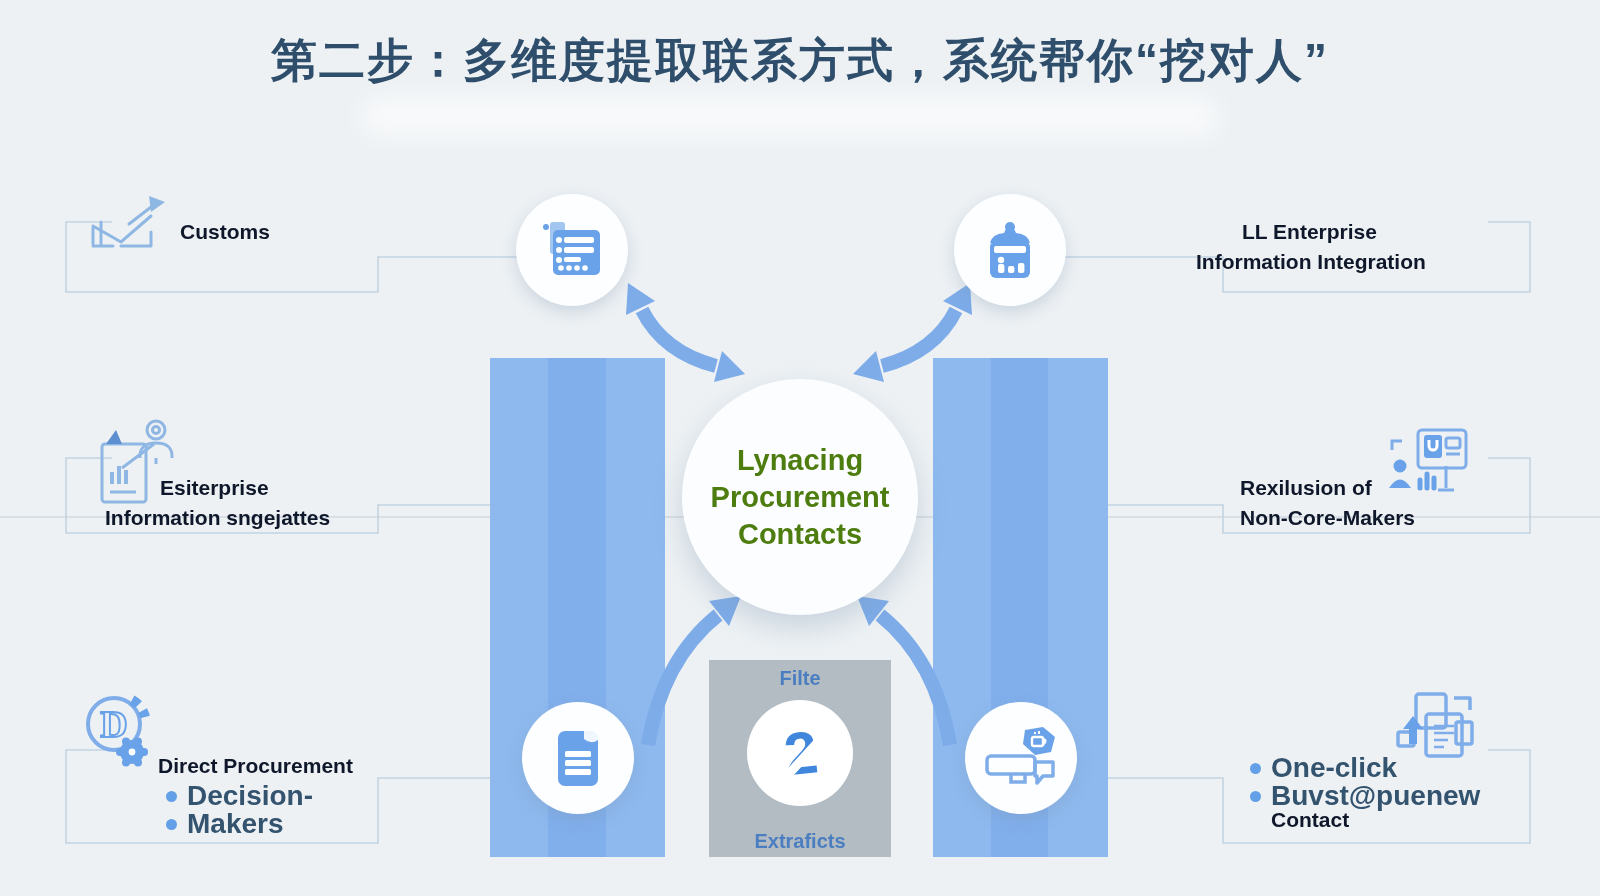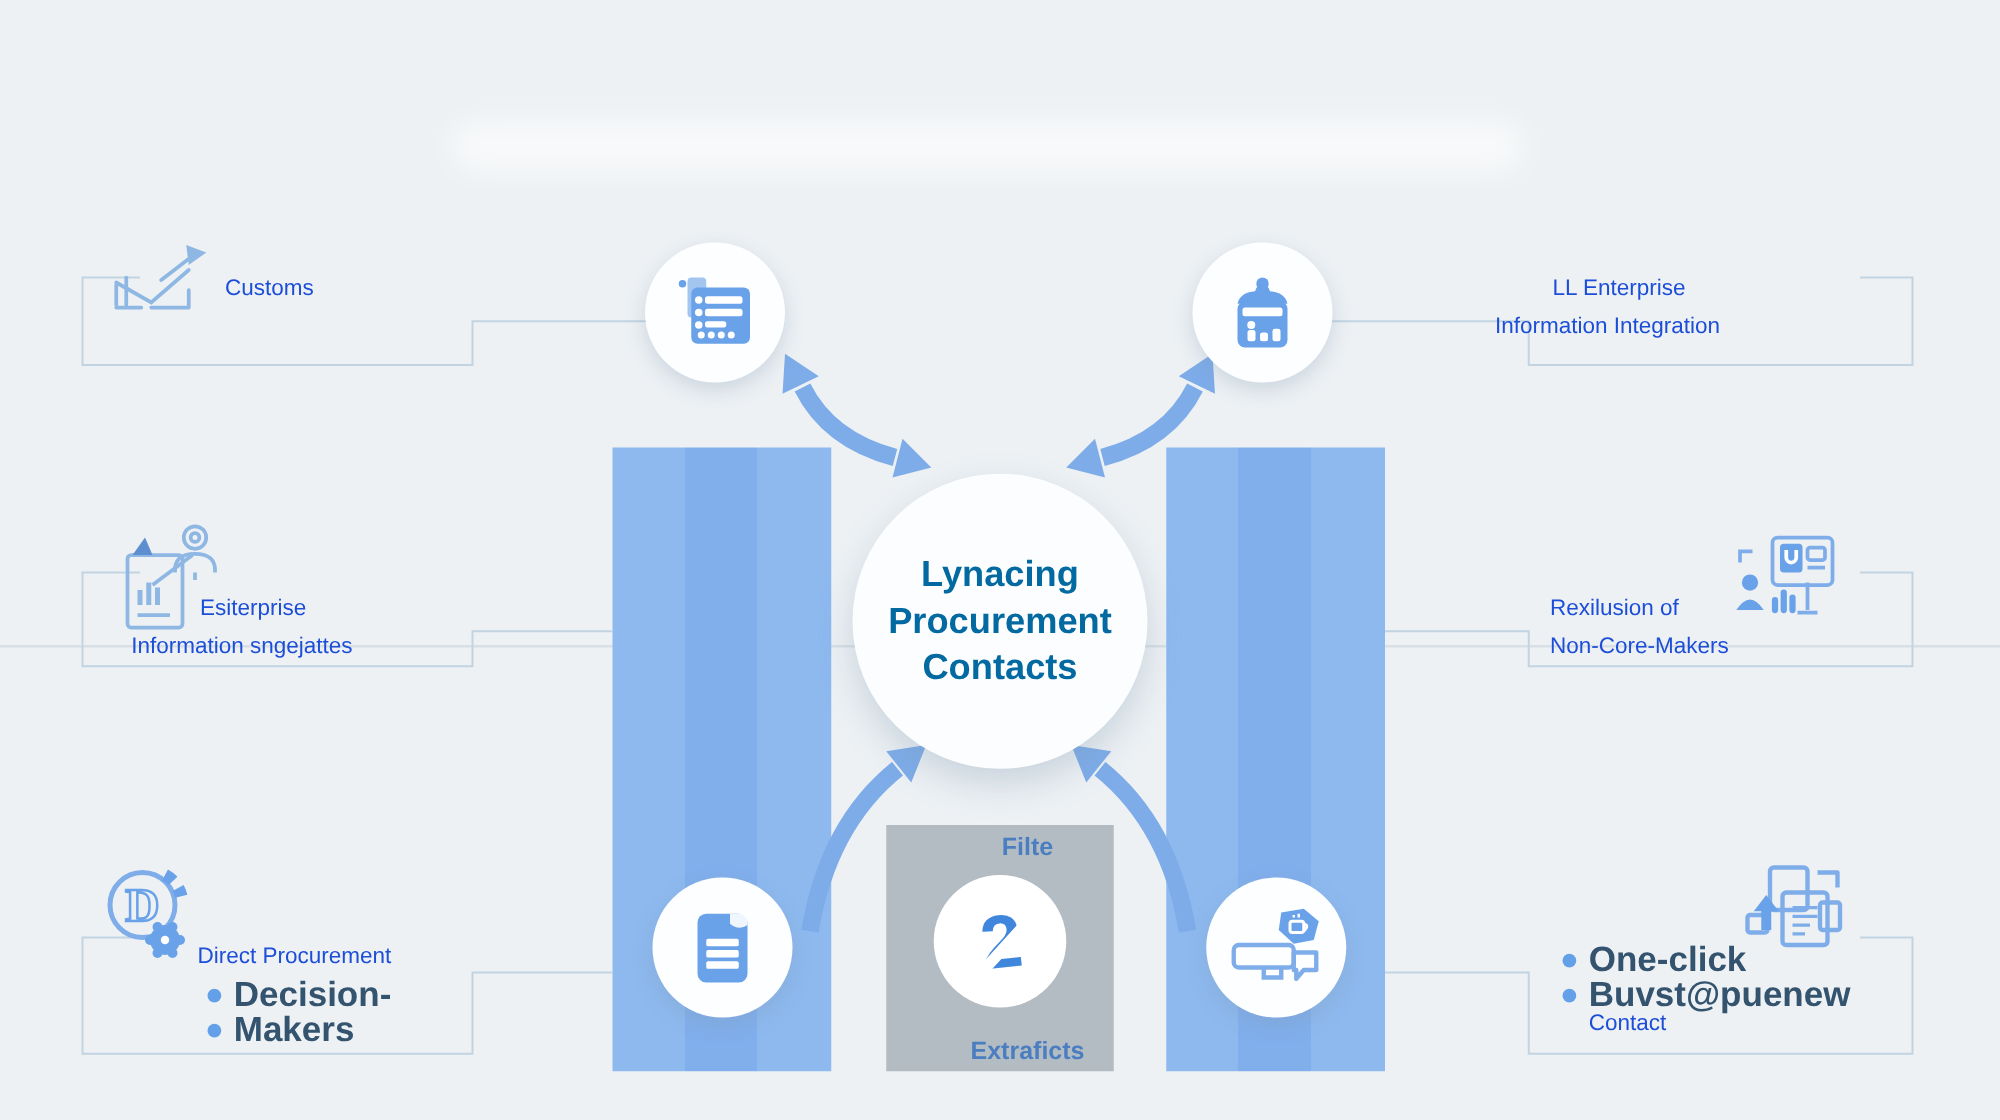--- a/index.html
+++ b/index.html
@@ -12,38 +12,39 @@
   .hline{position:absolute;top:516px;left:0;width:1600px;height:2px;background:rgba(198,208,216,.55);z-index:1;}
   .bar{position:absolute;top:358px;width:175px;height:499px;z-index:2;
        background:linear-gradient(90deg,#8db9ef 0 33%,#81afec 33% 66%,#8db9ef 66% 100%);}
   .bar-left{left:490px}.bar-right{left:933px}
   .overlay{position:absolute;left:0;top:0;z-index:3;pointer-events:none;}
   .hub{position:absolute;width:112px;height:112px;border-radius:50%;background:#fdfeff;
        box-shadow:0 6px 16px rgba(125,148,175,.30);z-index:4;display:flex;align-items:center;justify-content:center;}
   .center-circle{position:absolute;left:682px;top:379px;width:236px;height:236px;border-radius:50%;background:#fcfdfe;
        box-shadow:0 12px 28px rgba(125,148,175,.32);z-index:4;display:flex;flex-direction:column;
        align-items:center;justify-content:center;text-align:right;font-size:29px;font-weight:700;
-       color:#0369a1;line-height:37px;}
+       color:#4d7c0f;line-height:37px;}
   .gray-panel{position:absolute;left:709px;top:660px;width:182px;height:197px;background:#b3bcc3;z-index:2;}
-  .panel-label{position:absolute;left:0;width:100%;text-align:center;font-size:20px;font-weight:700;color:#4b7ec0;padding-left:22px;}
+  .panel-label{position:absolute;left:0;width:100%;text-align:center;font-size:20px;font-weight:700;color:#4b7ec0;}
   .panel-label.top{top:7px}.panel-label.bottom{top:170px}
   .gray-hub{position:absolute;left:38px;top:40px;width:106px;height:106px;border-radius:50%;background:#fff;
        display:flex;align-items:center;justify-content:center;}
-  .label-text{position:absolute;z-index:5;font-size:18px;font-weight:400;color:#1d4ed8;white-space:nowrap;}
+  .label-text{position:absolute;z-index:5;font-size:21px;font-weight:700;color:#0f172a;white-space:nowrap;}
   .bullet-row{position:absolute;z-index:5;display:flex;align-items:center;gap:10px;font-size:28px;
        font-weight:700;color:#33536e;white-space:nowrap;}
   .dot{width:11px;height:11px;border-radius:50%;background:#64a0e8;flex:none;}
   .icon-abs{position:absolute;z-index:5;}
 </style>
 </head>
 <body>
 
 <div class="canvas">
 
   <div class="title-glow"></div>
+  <h1 class="title">第二步：多维度提取联系方式，系统帮你“挖对人”</h1>
   <div class="hline"></div>
 
   <div class="bar bar-left"></div>
   <div class="bar bar-right"></div>
 
   <svg class="overlay" width="1600" height="896">
     <g fill="none" stroke="#c2d4e2" stroke-width="1.6">
       <path d="M112,222 H66 V292 H378 V257 H517"></path>
       <path d="M112,458 H66 V533 H378 V505 H490"></path>
       <path d="M112,750 H66 V843 H378 V778 H490"></path>

